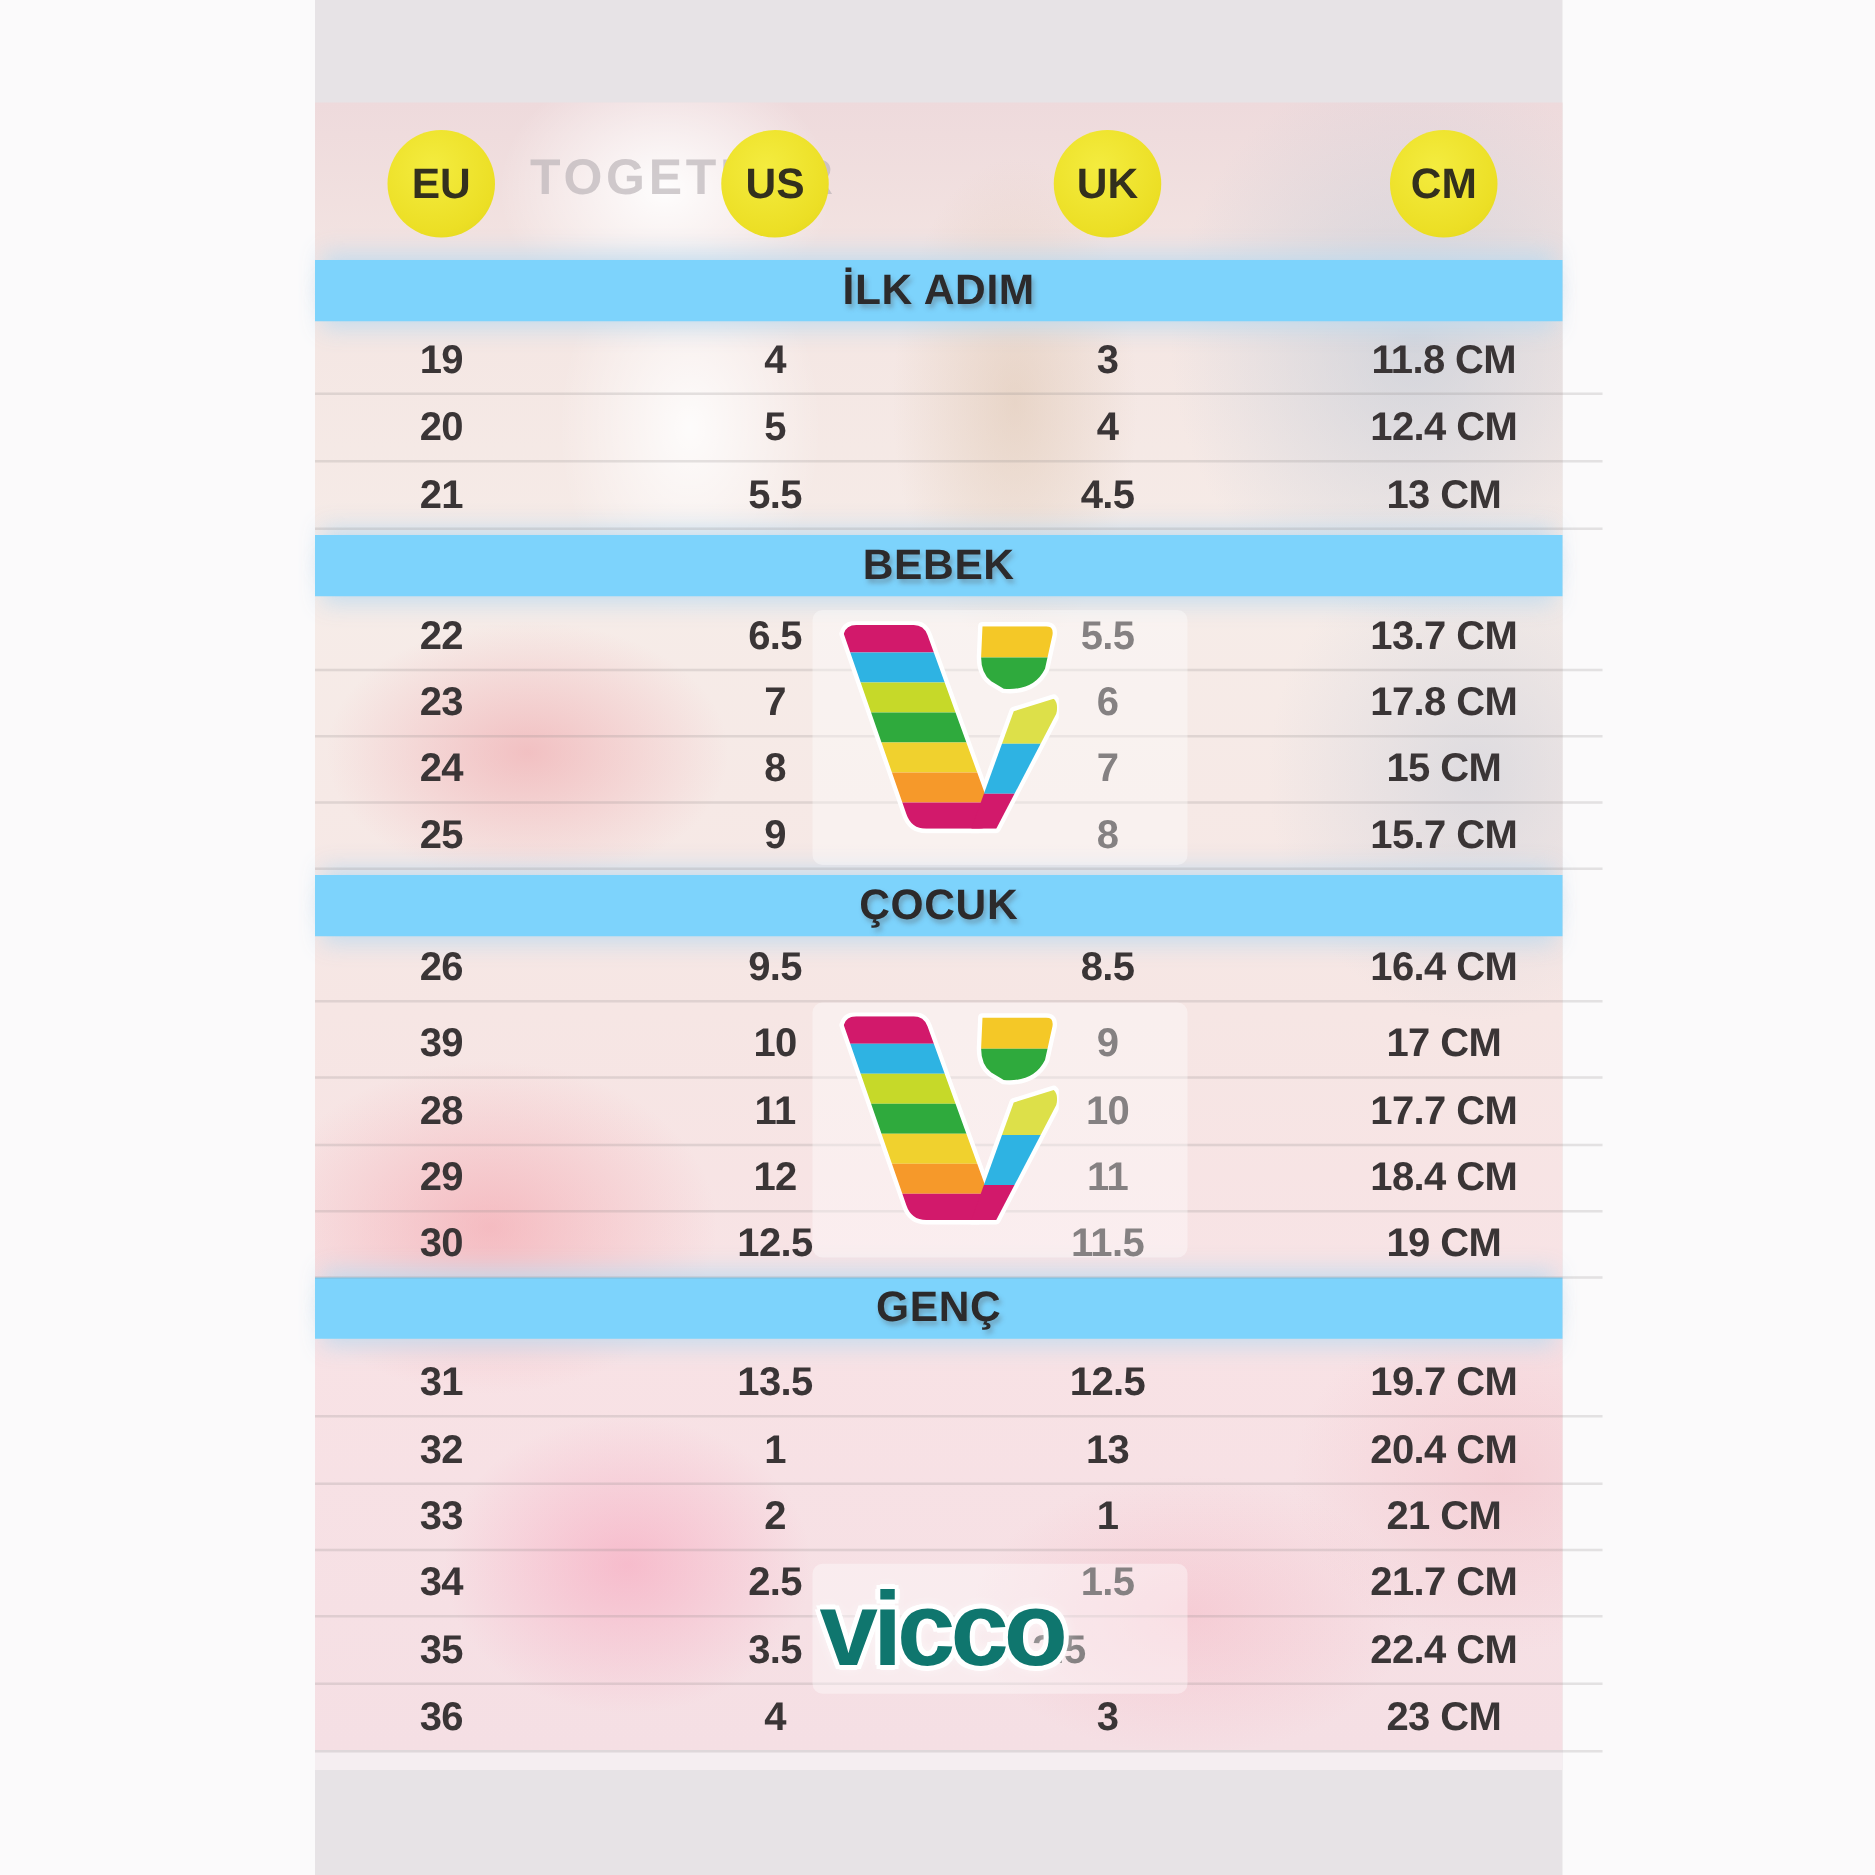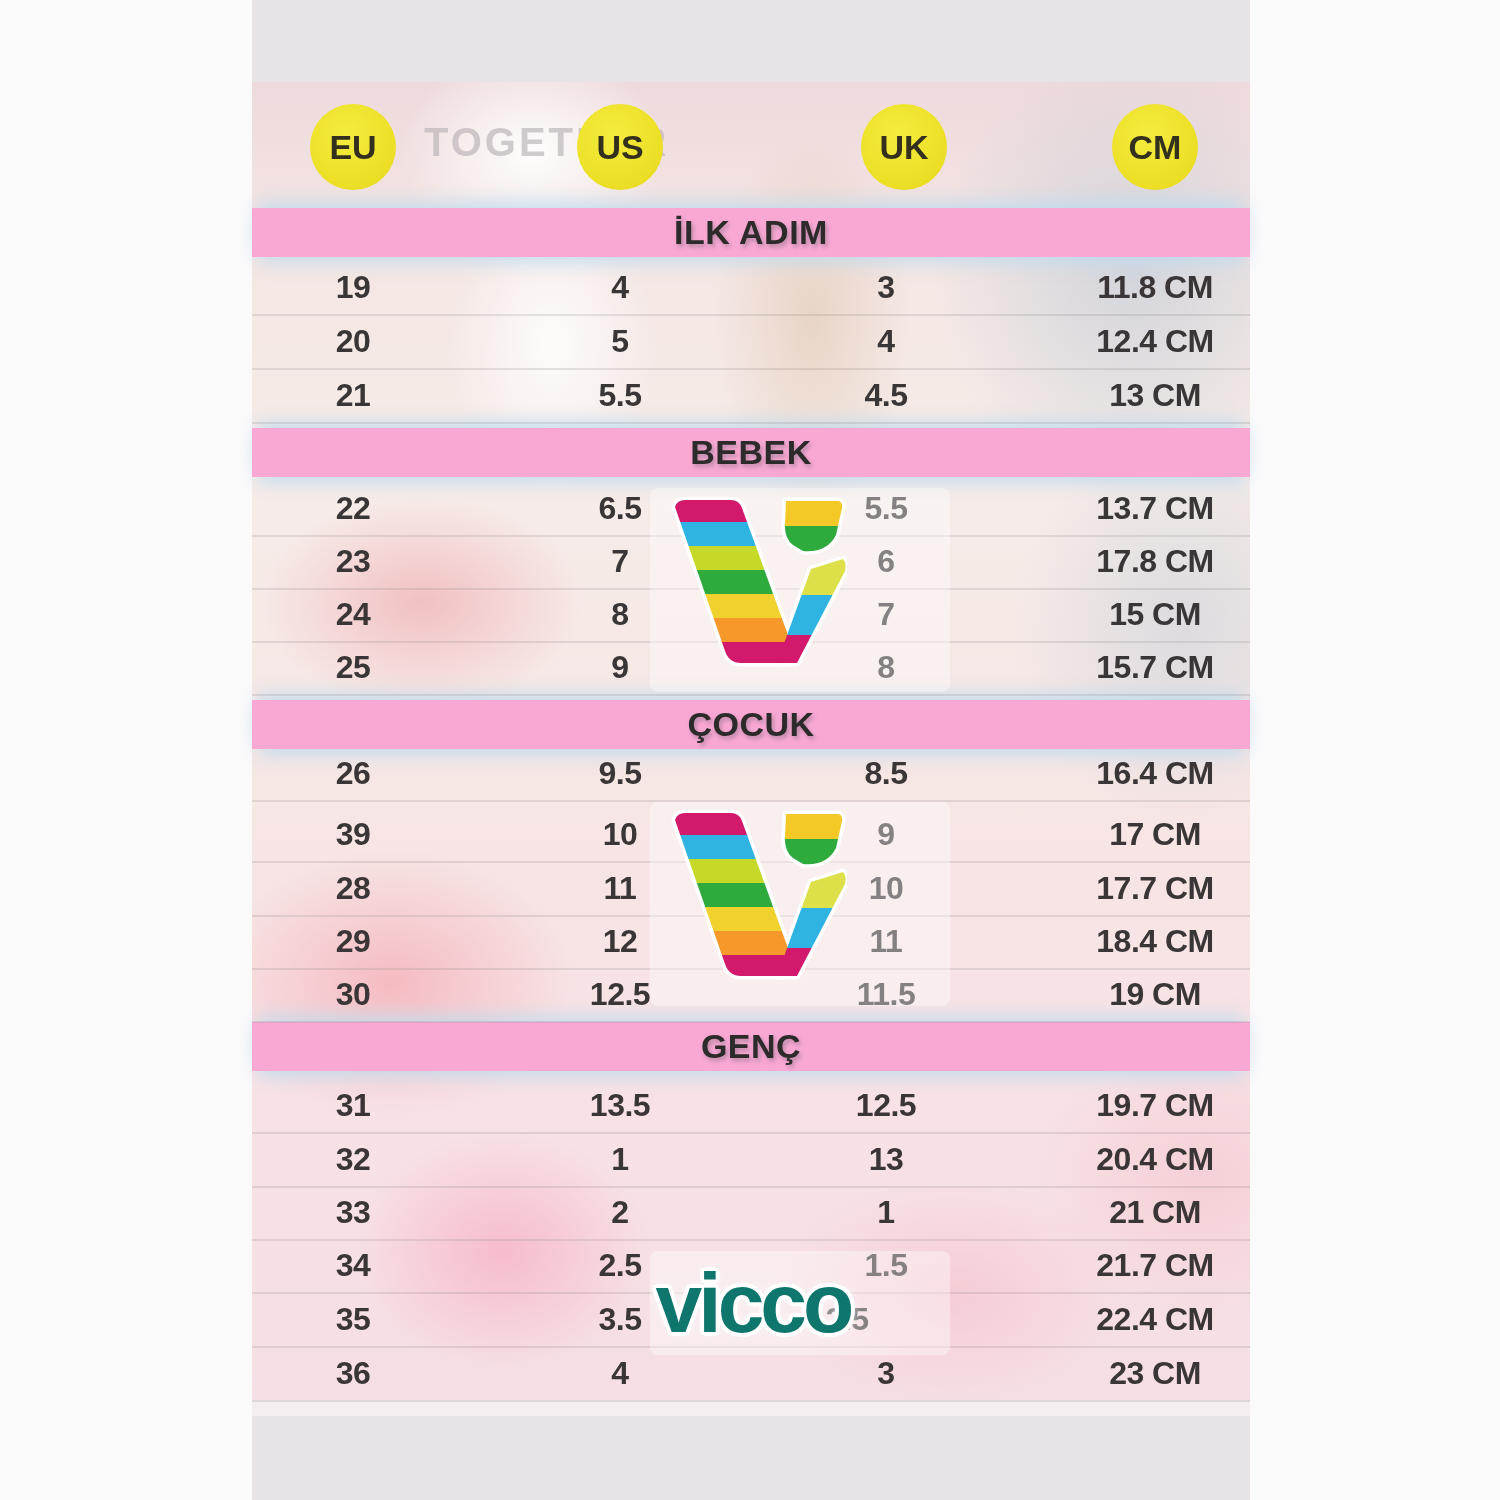--- a/index.html
+++ b/index.html
@@ -41,32 +41,33 @@
     background:radial-gradient(circle at 42% 35%, #f4ec3f, #ecdf25 68%, #e0d41c);
     display:flex;align-items:center;justify-content:center;
     z-index:3;
   }
   .circle span{
     font-size:34px;font-weight:bold;color:#33301d;
   }
   
   .band{
     position:absolute;left:0;width:998px;height:49px;z-index:2;
-    background:#f9a8d4;
+    background:#7dd3fc;
     display:flex;align-items:center;justify-content:center;
     box-shadow:0 12px 18px -6px rgba(190,218,238,.85), 0 -12px 18px -6px rgba(190,218,238,.85);
   }
   .band span{
     font-size:34px;font-weight:bold;color:#2c2a2b;letter-spacing:.5px;
     text-shadow:2px 3px 4px rgba(90,90,95,.40);
   }
   
   .row{
     position:absolute;left:0;width:998px;height:53px;z-index:2;
     border-bottom:2px solid rgba(140,135,138,.22);
+    padding-left:32px;
   }
   .cell{
     position:absolute;top:0;height:53px;line-height:53px;text-align:center;
     font-size:32px;font-weight:bold;color:#3a3536;letter-spacing:-.5px;
   }
   .c-eu{left:21px;width:160px;}
   .c-us{left:288px;width:160px;}
   .c-uk{left:554px;width:160px;}
   .c-cm{left:783px;width:240px;}
   
@@ -93,21 +94,21 @@
   <div class="photo"></div>
   <div class="photo-edge"></div>
   <div class="ghost-text">TOGETHER</div>
 
   <div class="circle" style="left:58px">
       <span>EU</span>
     </div>
   <div class="circle" style="left:325px">
       <span>US</span>
     </div>
-  <div class="circle" style="left:609px">
+  <div class="circle" style="left:591px">
       <span>UK</span>
     </div>
   <div class="circle" style="left:860px">
       <span>CM</span>
     </div>
 
   <div class="band" style="top:208px">
       <span>İLK ADIM</span>
     </div>
   <div class="band" style="top:428px">

